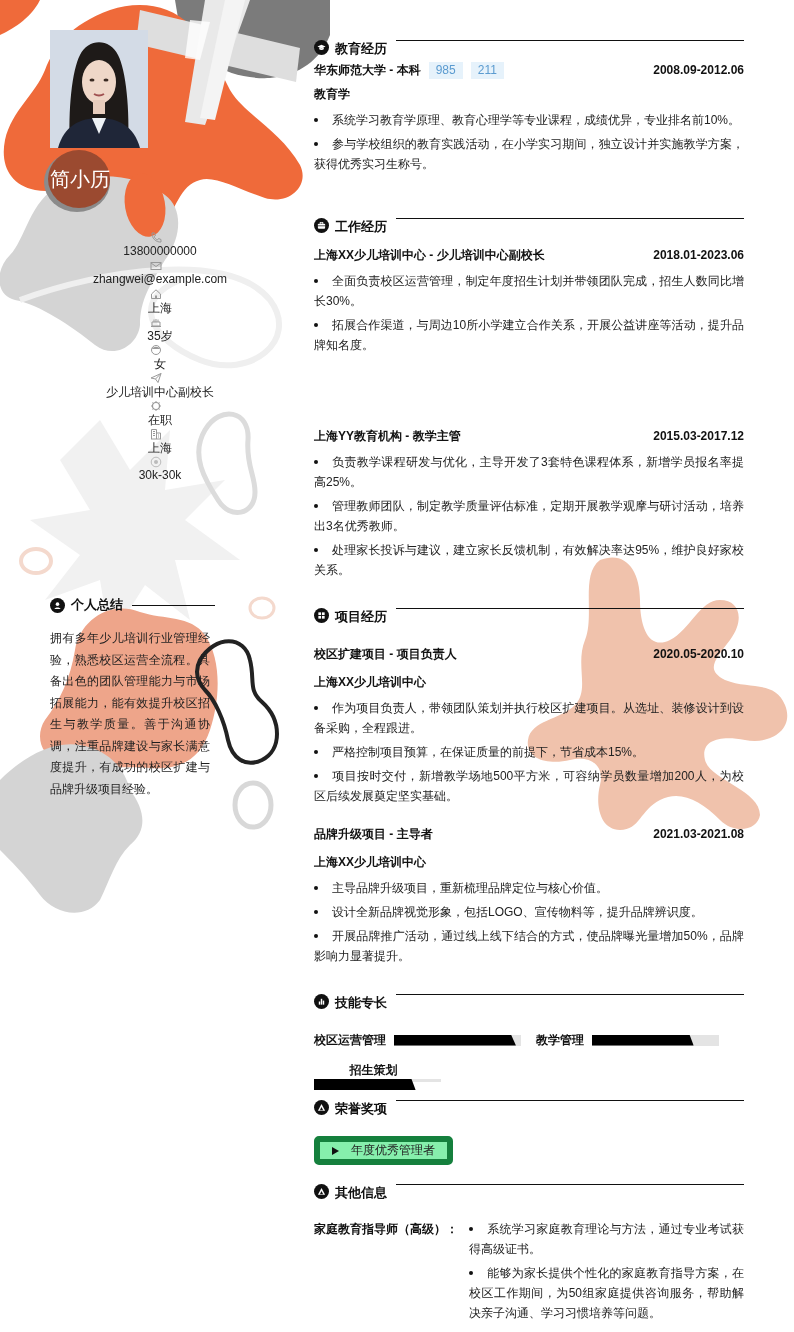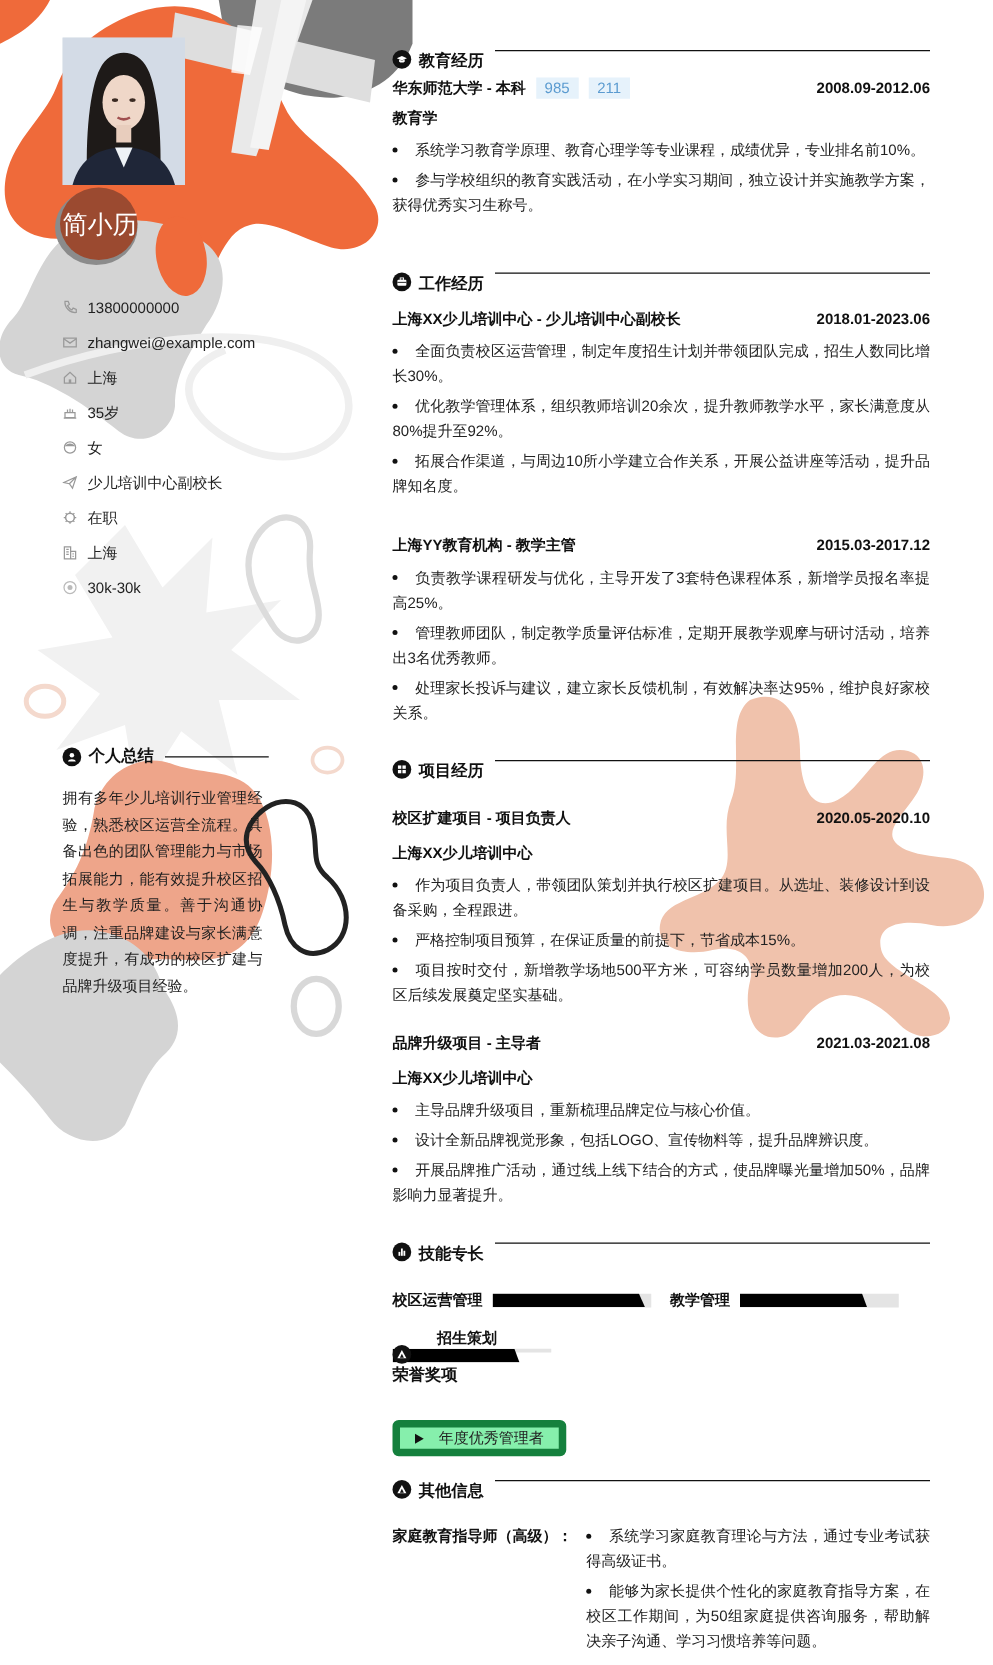--- a/index.html
+++ b/index.html
@@ -10,21 +10,21 @@
 
   
   .photo { position: absolute; left: 50px; top: 30px; width: 98px; height: 118px; background: #d3dbe6; overflow: hidden; }
   .photo svg { width: 100%; height: 100%; display: block; }
   .name-badge { position: absolute; left: 44px; top: 150px; width: 66px; height: 60px; }
   .name-badge .shadow { position: absolute; left: 0; top: 2px; width: 66px; height: 60px; border-radius: 50%; background: #8b8b8b; }
   .name-badge .circle { position: absolute; left: 4px; top: 0; width: 62px; height: 58px; border-radius: 50%; background: #9b4a30; }
   .name-badge .text { position: absolute; left: 0; top: 16px; width: 72px; text-align: center; color: #fff; font-size: 20px; letter-spacing: 0px; }
 
   .info-list { position: absolute; left: 50px; top: 232px; width: 220px; }
-  .info-item { height: 28px; display: flex; align-items: center; font-size: 12px; color: #222; }
+  .info-item { height: 28px; display: flex; align-items: center; font-size: 12px; color: #222; flex-direction: column; }
   .info-item .ico { width: 12px; height: 12px; margin-right: 8px; color: #9a9a9a; display: inline-flex; align-items: center; justify-content: center; }
   .info-item .ico svg { width: 12px; height: 12px; }
 
   .summary-title { position: absolute; left: 50px; top: 595px; width: 165px; height: 20px; display: flex; align-items: center; }
   .summary-body { position: absolute; left: 50px; top: 628px; width: 160px; font-size: 12px; line-height: 21.5px; color: #1e1e1e; text-align: justify; }
 
   
   .sec-head { position: absolute; display: flex; height: 20px; }
   .sec-head .badge-ico { width: 15px; height: 15px; border-radius: 50%; background: #111; display: inline-flex; align-items: center; justify-content: center; margin-right: 6px; flex-shrink: 0; }
   .sec-head .badge-ico svg { width: 9px; height: 9px; }
@@ -244,21 +244,20 @@
     <span class="label">工作经历</span>
     <span class="rule"></span>
   </div>
   <div class="right" style="top:245px;">
     <div class="entry-head">
       <span>上海XX少儿培训中心 - 少儿培训中心副校长</span>
       <span>2018.01-2023.06</span>
     </div>
     <ul class="bullets">
       <li><span class="dot"></span><span>全面负责校区运营管理，制定年度招生计划并带领团队完成，招生人数同比增长30%。</span></li>
-      <li><span class="dot"></span><span>优化教学管理体系，组织教师培训20余次，提升教师教学水平，家长满意度从80%提升至92%。</span></li>
       <li><span class="dot"></span><span>拓展合作渠道，与周边10所小学建立合作关系，开展公益讲座等活动，提升品牌知名度。</span></li>
     </ul>
   </div>
   <div class="right" style="top:426px;">
     <div class="entry-head">
       <span>上海YY教育机构 - 教学主管</span>
       <span>2015.03-2017.12</span>
     </div>
     <ul class="bullets">
       <li><span class="dot"></span><span>负责教学课程研发与优化，主导开发了3套特色课程体系，新增学员报名率提高25%。</span></li>
@@ -329,21 +328,21 @@
         </span>
     </div>
     <div class="skill" style="left:314px; top:1062px;flex-direction:column;">
       <span class="sk-label">招生策划</span>
       <span class="track">
           <span class="fill" style="width:80%;"></span>
         </span>
     </div>
   </div>
 
-  <div class="sec-head" style="left:314px; top:1076px; width:430px;flex-direction:column;">
+  <div class="sec-head" style="left:314px; top:1100px; width:430px;">
     <span class="badge-ico">
         <svg viewBox="0 0 10 10">
           <path d="M5 1 L9 8.5 L1 8.5 Z" fill="#fff"></path>
           <path d="M5 4.5 L6.8 8 L3.2 8 Z" fill="#111"></path>
         </svg>
       </span>
     <span class="label">荣誉奖项</span>
     <span class="rule"></span>
   </div>
   <div class="award">

